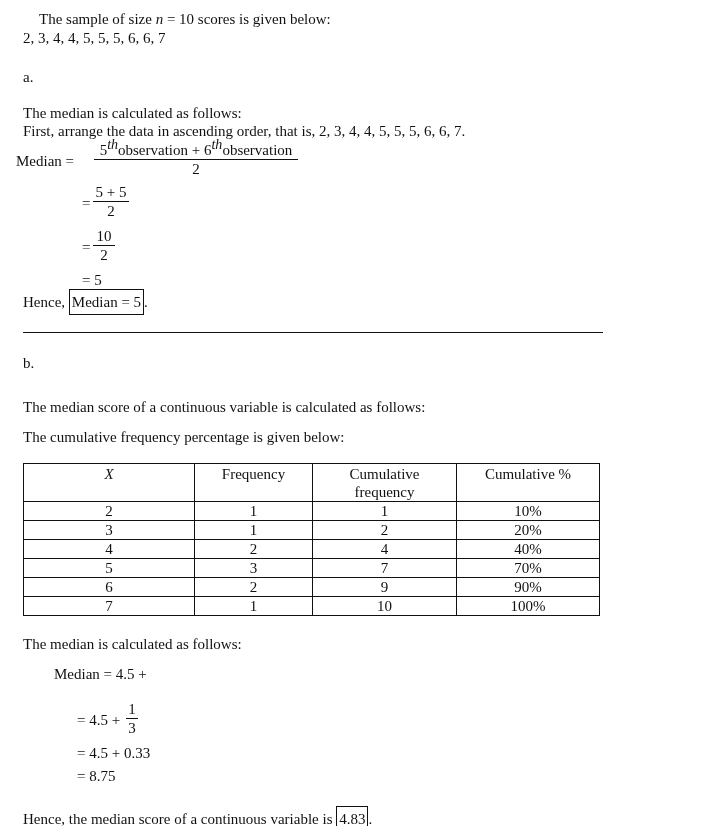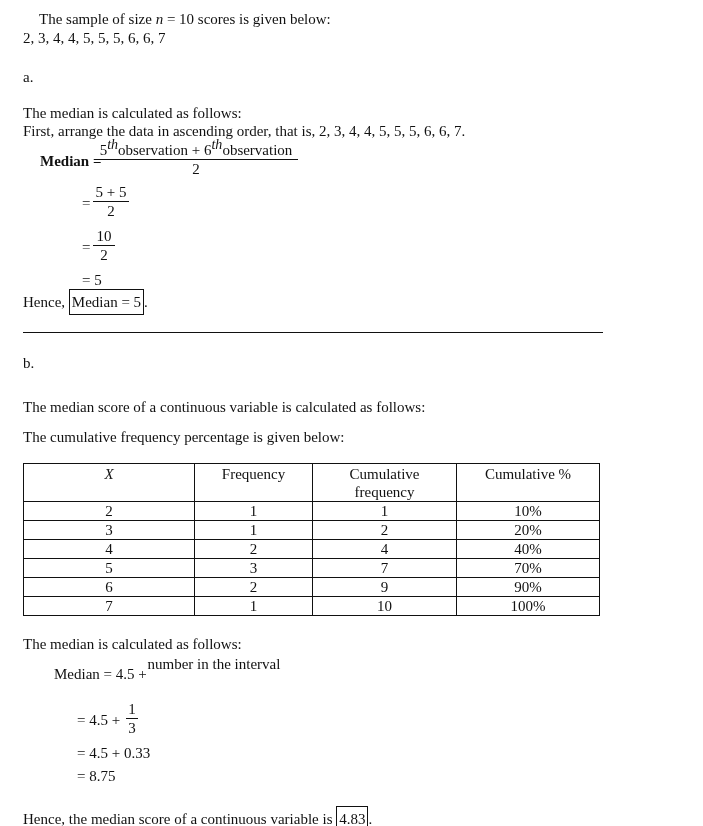--- a/index.html
+++ b/index.html
@@ -32,21 +32,21 @@
   <span>The sample of size</span>
   <span class="it">n</span><span> = 10</span>
   <span>scores is given below:</span>
 </div>
 <div class="abs" style="left:23px;top:29px;">2, 3, 4, 4, 5, 5, 5, 6, 6, 7</div>
 
 <div class="abs" style="left:23px;top:68px;">a.</div>
 <div class="abs" style="left:23px;top:104px;">The median is calculated as follows:</div>
 <div class="abs" style="left:23px;top:122px;">First, arrange the data in ascending order, that is, 2, 3, 4, 4, 5, 5, 5, 6, 6, 7.</div>
 
-<div class="abs" style="left:40px;top:152px;font-weight:bold;">Median =</div>
+<div class="abs" style="left:16px;top:152px;">Median =</div>
 <div class="frac" style="left:94px;top:142px;width:204px;">
   <span class="num"><span>5</span><sup>th</sup><span>observation + 6</span><sup>th</sup><span>observation</span></span>
   <span class="den">2</span>
 </div>
 
 <div class="abs" style="left:82px;top:194px;">=</div>
 <div class="frac" style="left:93px;top:184px;width:36px;">
   <span class="num">5 + 5</span>
   <span class="den">2</span>
 </div>
@@ -117,21 +117,20 @@
         <td>1</td>
         <td>10</td>
         <td>100%</td>
       </tr>
     </tbody>
 </table>
 
 <div class="abs" style="left:23px;top:635px;">The median is calculated as follows:</div>
 <div class="abs" style="left:26px;top:665px;margin-left:28px;">Median = 4.5 +</div>
 <div class="frac" style="left:126px;top:655px;width:176px;">
-  <span class="den">number in the interval</span>
 </div>
 
 <div class="abs" style="left:77px;top:711px;">= 4.5 +</div>
 <div class="frac" style="left:126px;top:701px;width:12px;">
   <span class="num">1</span>
   <span class="den">3</span>
 </div>
 
 <div class="abs" style="left:77px;top:744px;">= 4.5 + 0.33</div>
 <div class="abs" style="left:77px;top:767px;">= 8.75</div>

